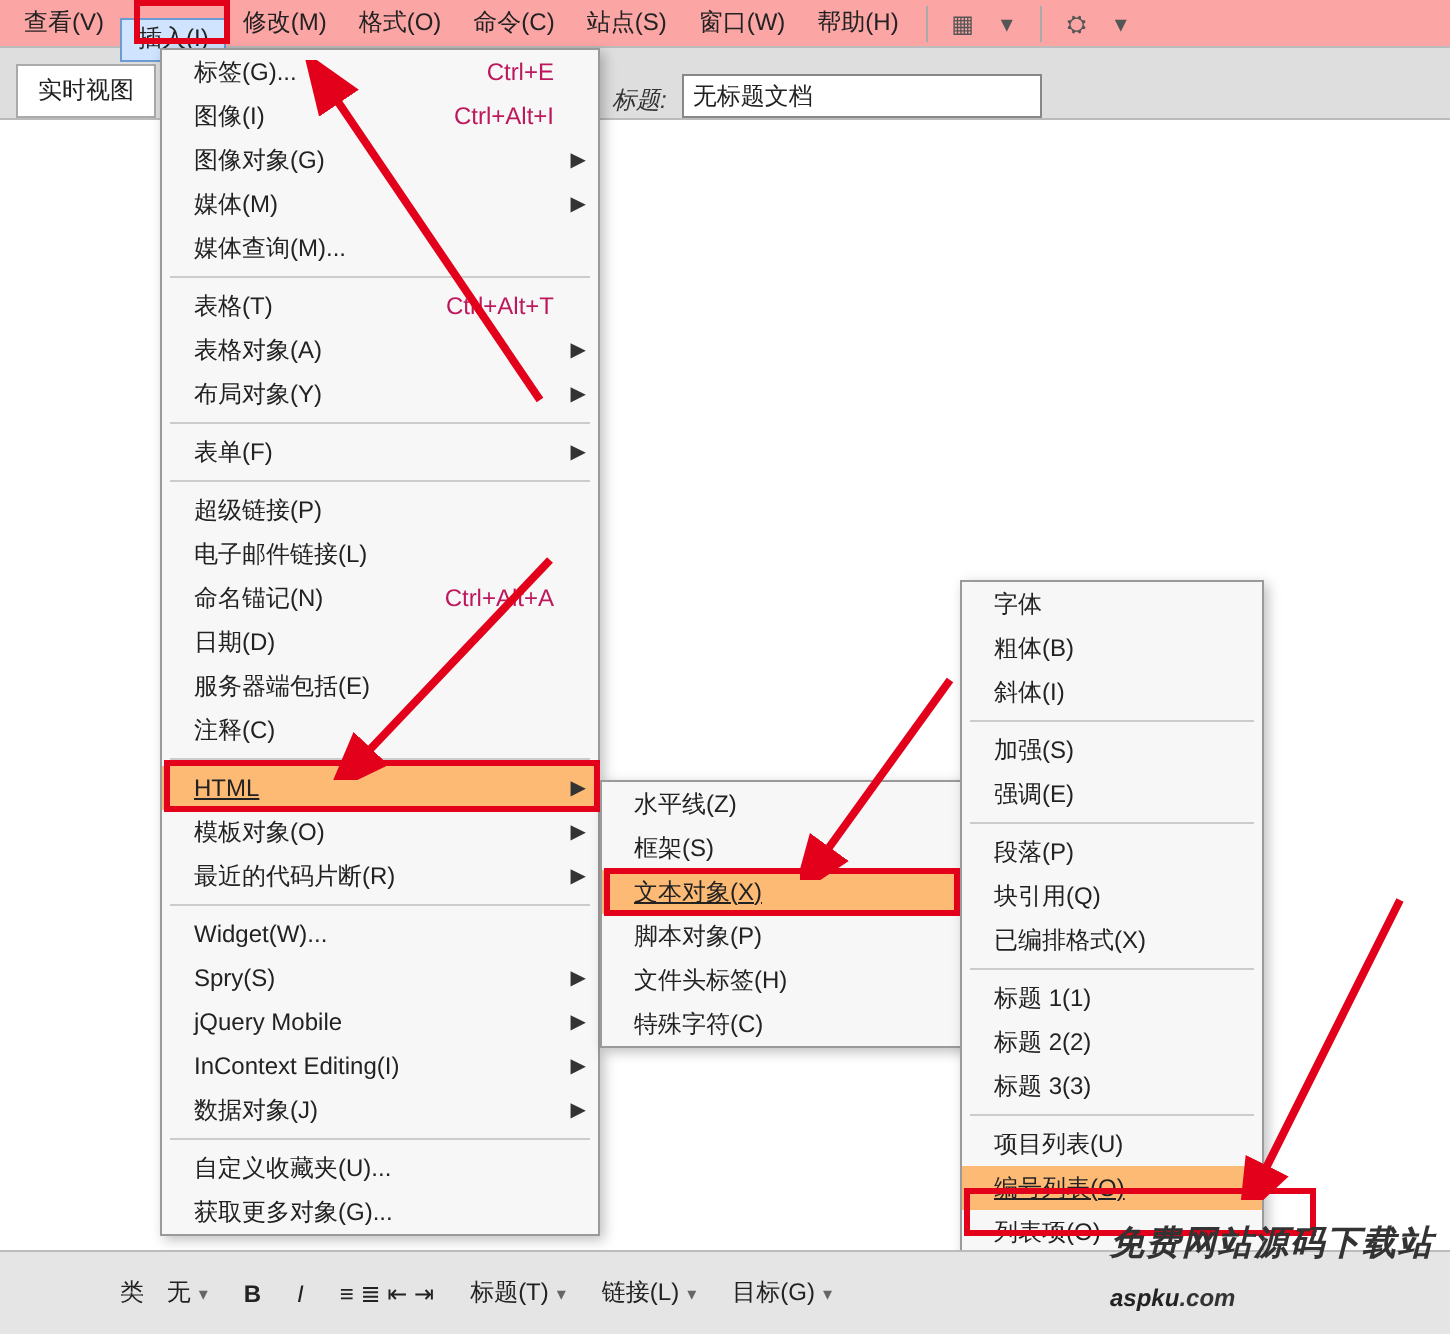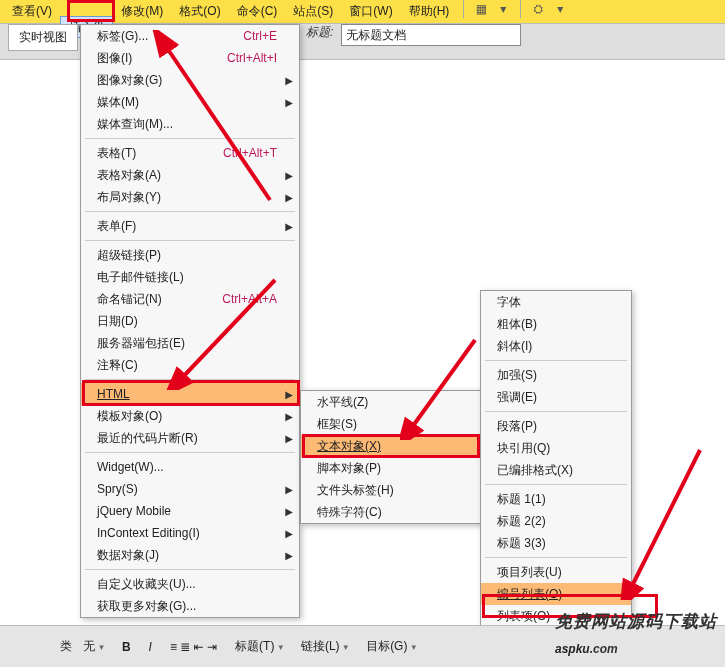--- a/index.html
+++ b/index.html
@@ -1,22 +1,22 @@
 <!DOCTYPE html>
 <html><head>
 <meta charset="utf-8">
 <style>
 *{box-sizing:border-box;margin:0;padding:0;font-family:"Microsoft YaHei","SimSun",sans-serif;font-size:12px;color:#222;}
 body{background:#fff;width:725px;height:667px;overflow:hidden;position:relative;}
-.menubar{display:flex;height:24px;background:#fde047;border-bottom:1px solid #bbb;padding-left:4px;}
+.menubar{display:flex;align-items:center;height:24px;background:#fca5a5;border-bottom:1px solid #bbb;padding-left:4px;}
 .menubar .mitem{padding:0 8px;height:22px;display:flex;align-items:center;}
 .menubar .mitem.active{background:#d0e4ff;border:1px solid #6b9bd2;margin-top:16px;}
 .menubar .sep{width:1px;height:18px;background:#aaa;margin:0 6px;}
 .menubar .icon{width:18px;height:18px;margin:0 2px;display:inline-flex;align-items:center;justify-content:center;color:#555;}
-.toolbar{height:36px;background:#dedede;border-bottom:1px solid #bbb;display:flex;align-items:flex-start;padding:0 8px;gap:8px;}
+.toolbar{height:36px;background:#dedede;border-bottom:1px solid #bbb;display:flex;align-items:flex-end;padding:0 8px;gap:8px;}
 .toolbar .tab{padding:4px 10px;background:#fff;border:1px solid #aaa;}
 .toolbar .title-label{margin-left:220px;font-size:12px;color:#333;font-style:italic;}
 .toolbar .title-field{width:180px;height:22px;border:1px solid #888;background:#fff;padding:0 4px;}
 .dropdown{position:absolute;background:#f7f7f7;border:1px solid #9a9a9a;box-shadow:2px 2px 6px rgba(0,0,0,.25);}
 .dropdown .ditem{display:flex;align-items:center;height:22px;padding:0 22px 0 16px;white-space:nowrap;position:relative;}
 .dropdown .ditem.sel{background:#fdba74;text-decoration:underline;}
 .dropdown .ditem .lbl{flex:1;}
 .dropdown .ditem .sc{color:#be185d;margin-left:30px;}
 .dropdown .ditem .arrow{position:absolute;right:6px;font-size:10px;color:#333;}
 .dropdown hr{border:none;border-top:1px solid #ccc;margin:3px 4px;}

